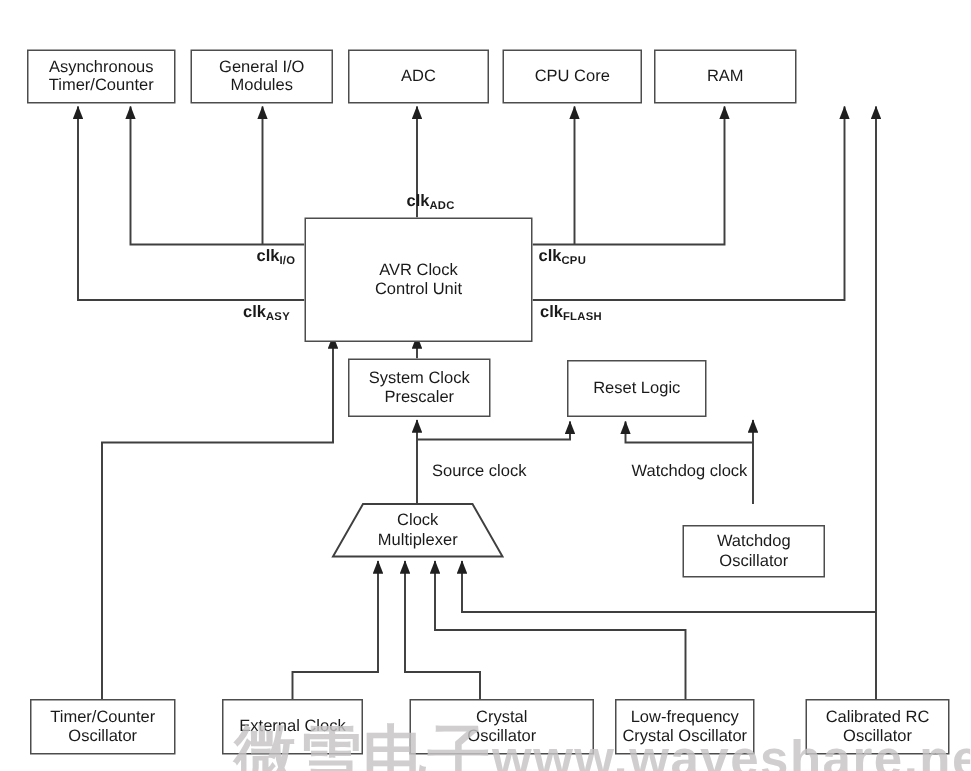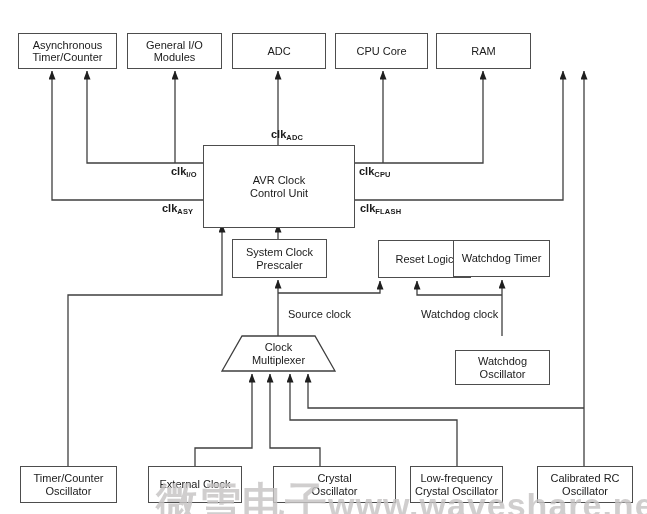--- a/index.html
+++ b/index.html
@@ -72,21 +72,20 @@
 Modules</div>
   <div class="box" style="left:232px;top:33px;width:94px;height:36px;">ADC</div>
   <div class="box" style="left:335px;top:33px;width:93px;height:36px;">CPU Core</div>
   <div class="box" style="left:436px;top:33px;width:95px;height:36px;">RAM</div>
 
   <div class="box" style="left:203px;top:145px;width:152px;height:83px;">AVR Clock
 Control Unit</div>
   <div class="box" style="left:232px;top:239px;width:95px;height:39px;">System Clock
 Prescaler</div>
   <div class="box" style="left:350px;top:240px;width:93px;height:38px;margin-left:28px;">Reset Logic</div>
-  <div class="box" style="left:453px;top:240px;width:97px;height:37px;">Watchdog Timer</div>
   <div class="box" style="left:455px;top:350px;width:95px;height:35px;">Watchdog
 Oscillator</div>
   <div class="muxlabel" style="left:230px;top:337px;width:97px;height:33px;">Clock
 Multiplexer</div>
 
   <div class="box" style="left:20px;top:466px;width:97px;height:37px;">Timer/Counter
 Oscillator</div>
   <div class="box" style="left:148px;top:466px;width:94px;height:37px;">External Clock</div>
   <div class="box" style="left:273px;top:466px;width:123px;height:37px;">Crystal
 Oscillator</div>

